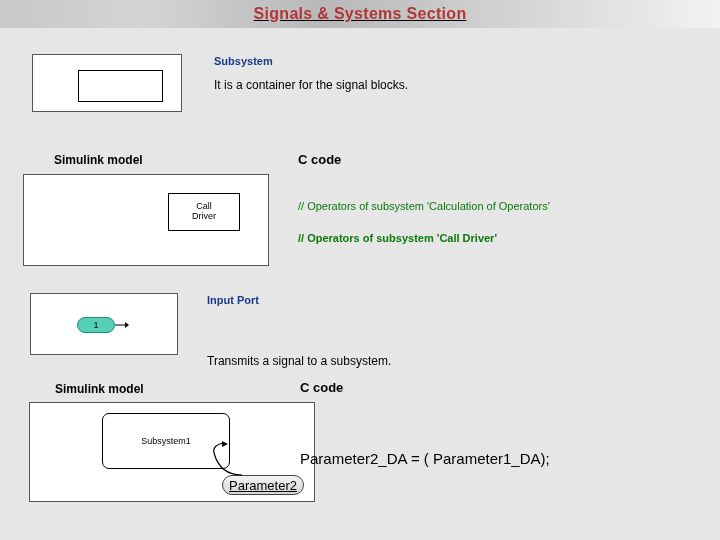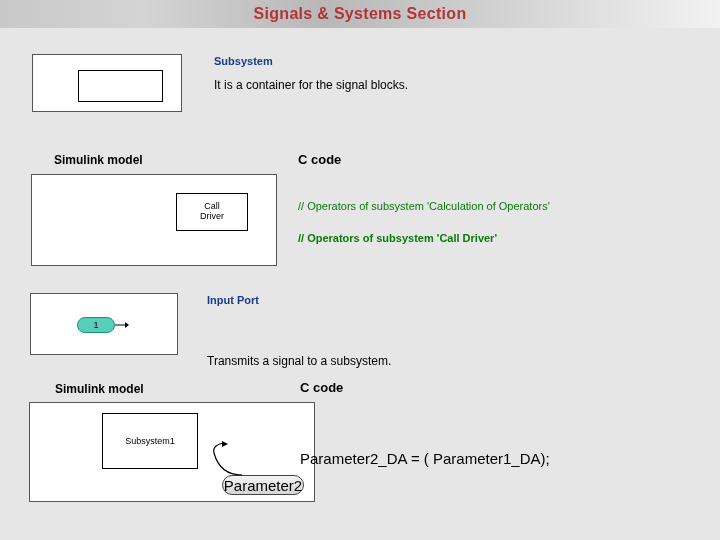--- a/index.html
+++ b/index.html
@@ -16,20 +16,21 @@
   }
   .title-bar {
     position: absolute;
     left: 0; top: 0;
     width: 100%;
     height: 28px;
     background: linear-gradient(to right, #c8c8c8 0%, #d4d4d4 20%, #b8b8b8 45%, #f2f2f2 100%);
     display: flex;
     align-items: center;
     justify-content: center;
+    text-decoration: underline;
   }
   .title-text {
     font-size: 16px;
     font-weight: bold;
     color: #b23535;
     letter-spacing: 0.3px;
   }
   .section-heading {
     color: #1a3a8a;
     font-weight: bold;
@@ -61,21 +62,22 @@
     display: flex; align-items: center; justify-content: center;
     font-size: 9px;
   }
   .param-pill {
     position: absolute;
     width: 82px; height: 20px;
     border-radius: 10px;
     border: 1px solid #444;
     background: linear-gradient(#f4f4f4,#d6d6d6);
     display: flex; align-items: center; justify-content: center;
-    font-size: 15px;
+    font-size: 13px;
+    text-decoration: underline;
   }
   .abs { position: absolute; }
   .tiny-label { font-size: 9px; text-align: center; }
 </style>
 </head>
 <body>
 
 <div class="title-bar">
   <span class="title-text">Signals &amp; Systems Section</span>
 </div>
@@ -83,21 +85,21 @@
 <div class="abs section-heading" style="left:214px; top:55px;">Subsystem</div>
 <div class="abs body-text" style="left:214px; top:78px;">It is a container for the signal blocks.</div>
 
 <div class="fig" style="left:32px; top:54px; width:150px; height:58px;">
   <div class="sub-block" style="left:45px; top:15px; width:85px; height:32px;"></div>
 </div>
 
 <div class="abs col-label" style="left:54px; top:153px;">Simulink model</div>
 <div class="abs ccode-label" style="left:298px; top:152px;">C code</div>
 
-<div class="fig" style="left:31px; top:174px; width:246px; height:92px;">
+<div class="fig" style="left:23px; top:174px; width:246px; height:92px;">
   <div class="sub-block" style="left:144px; top:18px; width:72px; height:38px; display:flex; align-items:center; justify-content:center;">
     <div class="tiny-label" style="white-space:pre-line; line-height:1.1;">Call
 Driver</div>
   </div>
 </div>
 
 <div class="abs code-comment" style="left:298px; top:200px;">// Operators of subsystem 'Calculation of Operators'</div>
 <div class="abs code-comment" style="left:298px; top:232px;font-weight:bold;">// Operators of subsystem 'Call Driver'</div>
 
 <div class="abs section-heading" style="left:207px; top:294px;">Input Port</div>
@@ -110,21 +112,21 @@
   <svg class="abs" style="left:84px; top:26px;" width="14" height="10">
     <line x1="0" y1="5" x2="10" y2="5" stroke="#000" stroke-width="1"></line>
     <polygon points="10,2 14,5 10,8" fill="#000"></polygon>
   </svg>
 </div>
 
 <div class="abs col-label" style="left:55px; top:382px;">Simulink model</div>
 <div class="abs ccode-label" style="left:300px; top:380px;">C code</div>
 
 <div class="fig" style="left:29px; top:402px; width:286px; height:100px;">
-  <div class="sub-block" style="left:72px; top:10px; width:96px; height:56px; display:flex; align-items:center; justify-content:center;">
+  <div class="sub-block" style="left:72px; top:10px; width:128px; height:56px; display:flex; align-items:center; justify-content:center;border-radius:7px;">
     <span class="tiny-label">Subsystem1</span>
   </div>
   <div class="param-pill" style="left:192px; top:72px;">
     <span>Parameter2</span>
   </div>
   <svg class="abs" style="left:172px; top:38px;" width="48" height="40">
     <path d="M40 34 Q18 34 12 12 Q10 4 22 2" fill="none" stroke="#000" stroke-width="1.2"></path>
     <polygon points="22,-1 28,2 22,5" fill="#000" transform="translate(-2,1)"></polygon>
   </svg>
 </div>

